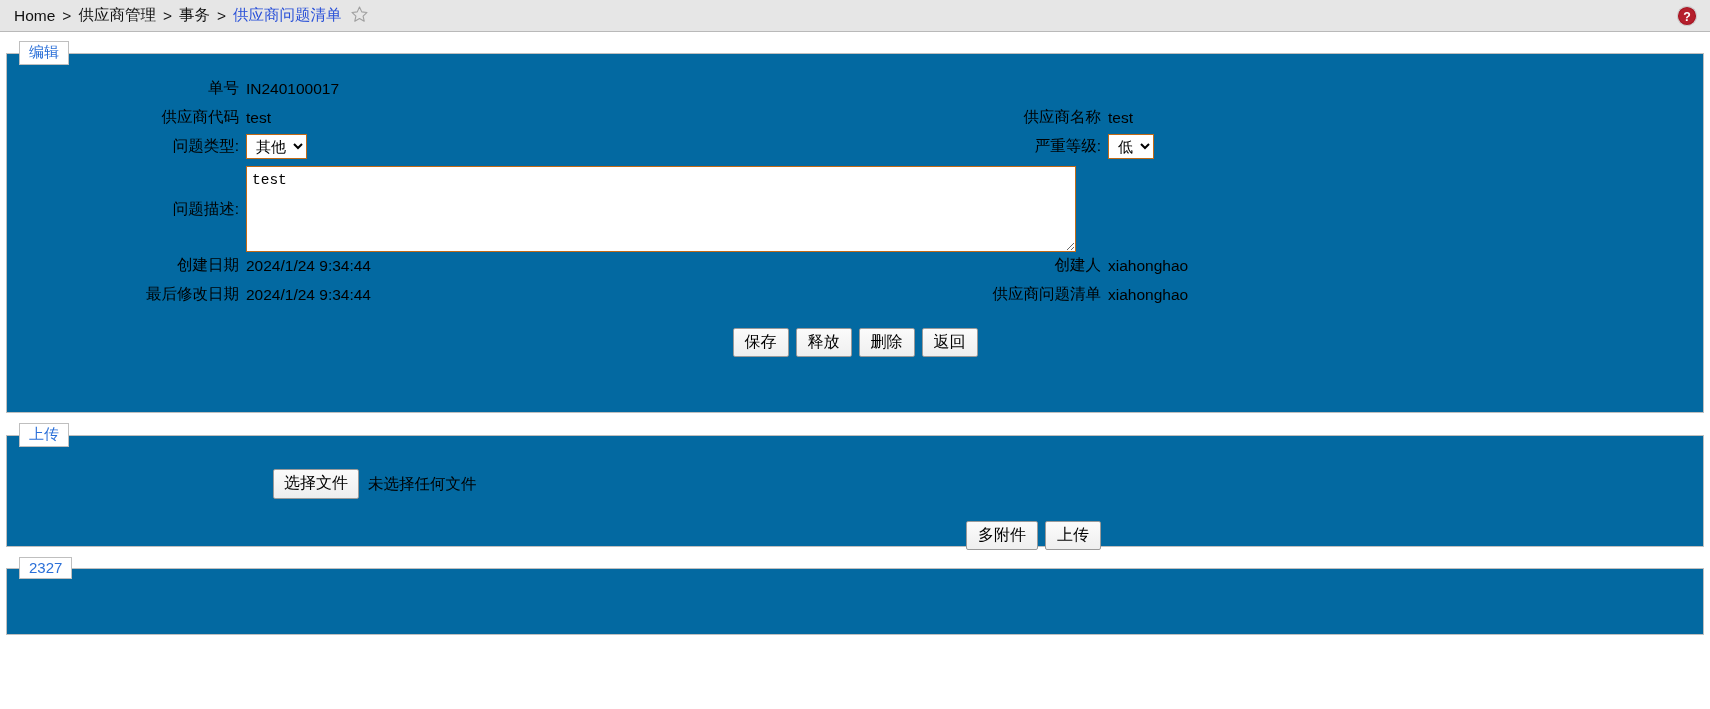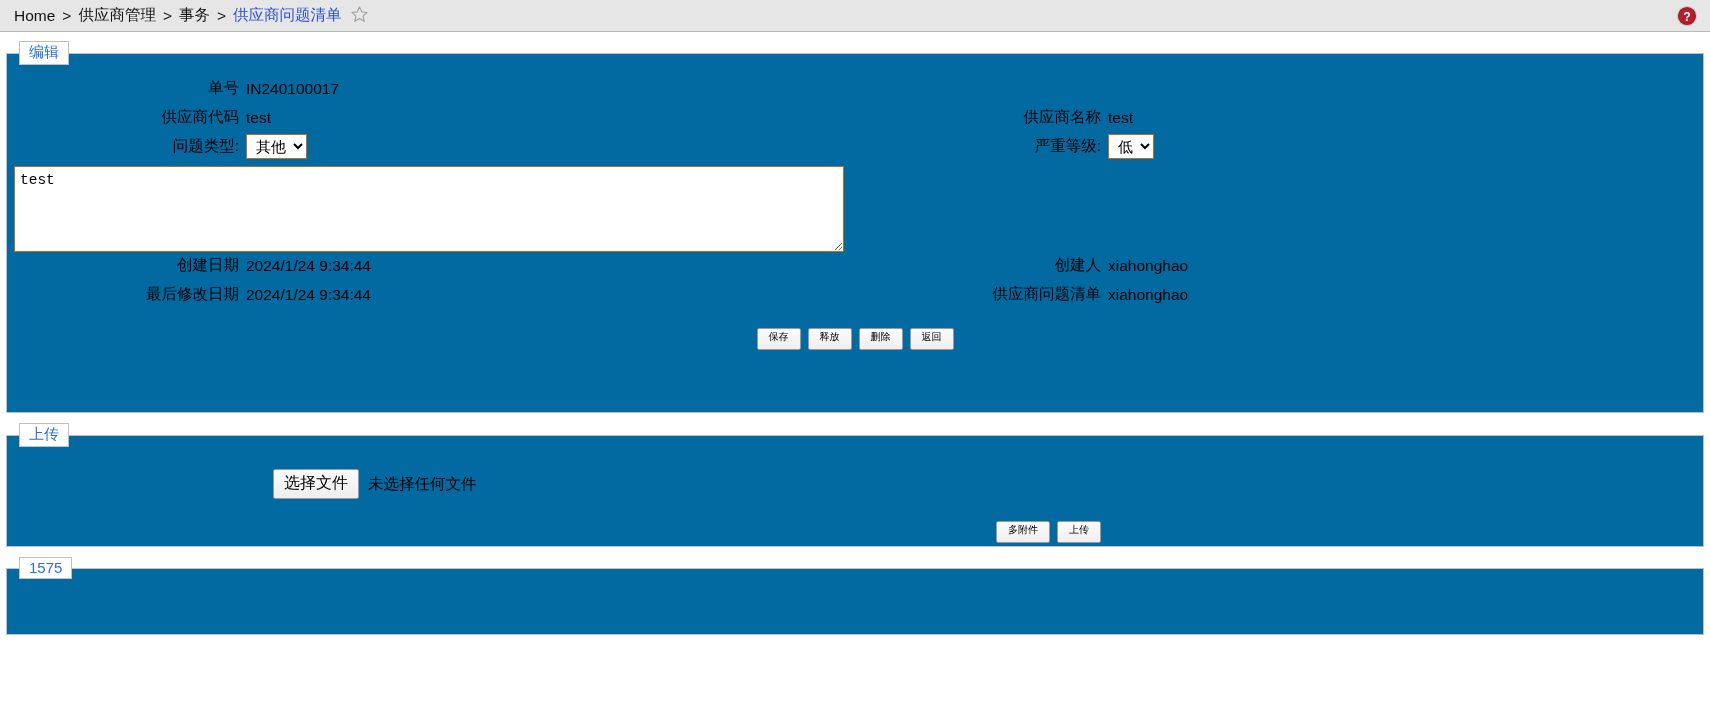--- a/index.html
+++ b/index.html
@@ -172,22 +172,22 @@
   .meta-block { }
 
   
   .btn-bar {
     display: flex;
     justify-content: center;
     gap: 7px;
     margin-top: 20px;
   }
   button.ui-btn {
-    font-family: Liberation Mono, monospace;
-    font-size: 10px;
+    font-family: Liberation Sans, sans-serif;
+    font-size: 16px;
     color: #000;
     background: linear-gradient(#fbfbfb, #efefef);
     border: 1px solid #9a9a9a;
     padding: 3px 11px 4px 11px;
     border-radius: 2px;
     cursor: pointer;
     line-height: 1.25;
   }
 
   
@@ -282,20 +282,21 @@
       </div>
       <div class="col-right">
         <span class="lbl lw-right">严重等级:</span>
         <select class="ui-select">
           <option>低</option>
         </select>
       </div>
     </div>
 
     <div class="desc-row">
+      <span class="desc-label">问题描述:</span>
       <textarea class="ui-textarea" style="">test</textarea>
     </div>
 
     <div class="meta-block">
       <div class="form-row">
         <div class="col-left">
           <span class="lbl lw-left">创建日期</span>
           <span class="val">2024/1/24 9:34:44</span>
         </div>
         <div class="col-right">
@@ -334,15 +335,15 @@
     <span class="file-status">未选择任何文件</span>
   </div>
 
   <div class="upload-btn-bar">
     <button class="ui-btn">多附件</button>
     <button class="ui-btn">上传</button>
   </div>
 </fieldset>
 
 <fieldset class="panel panel-footer">
-  <legend>1575</legend>
+  <legend>2327</legend>
   <div class="footer-body"></div>
 </fieldset>
 
 </body></html>

